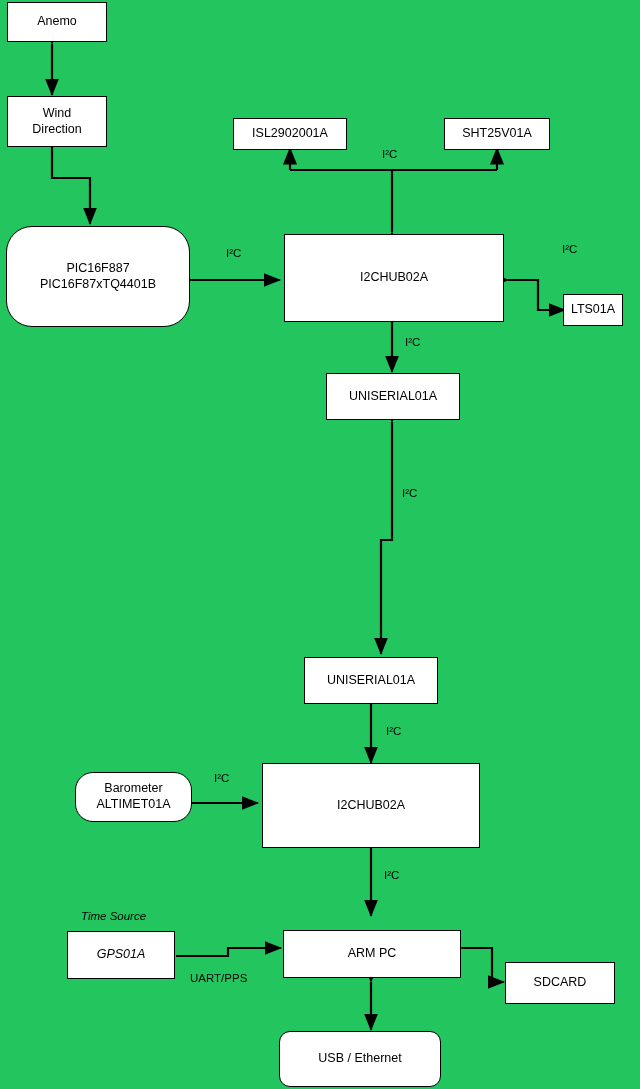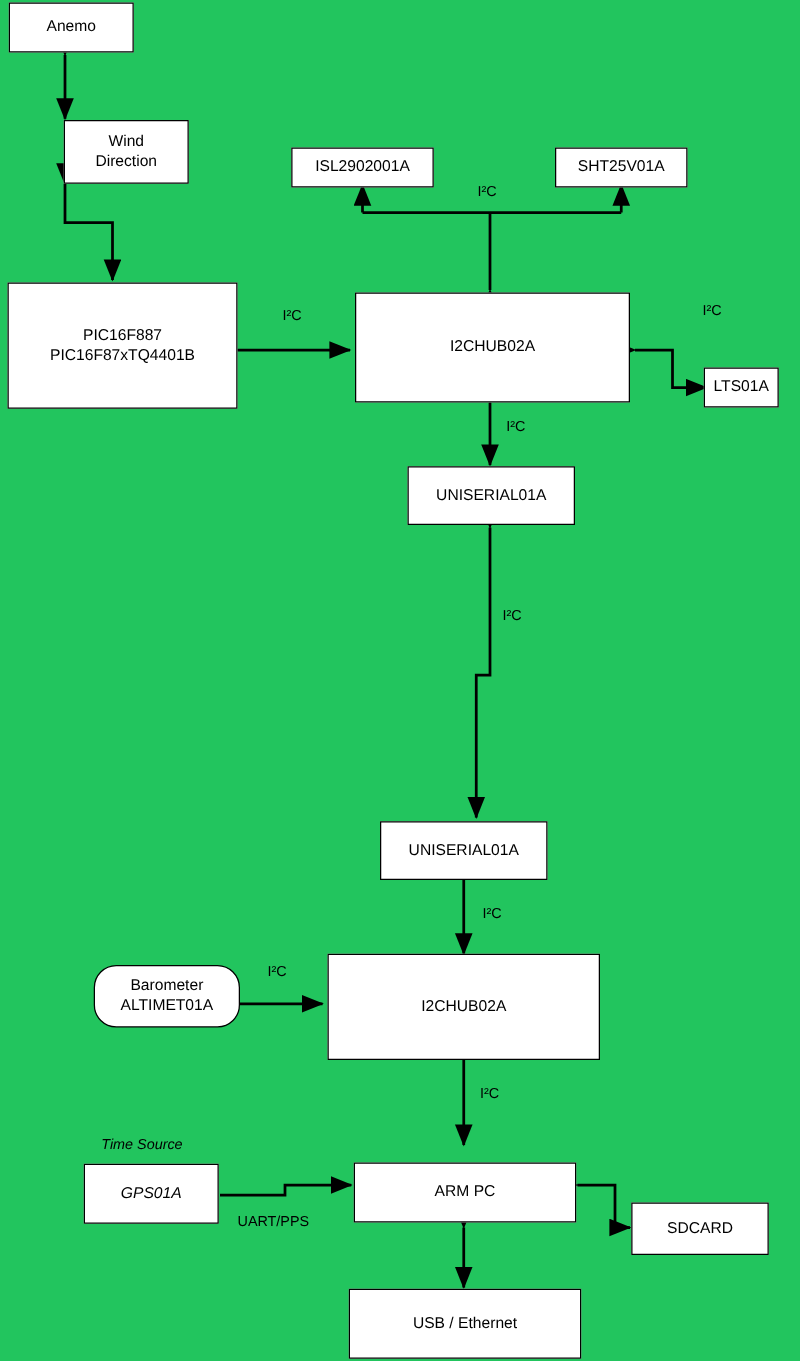--- a/index.html
+++ b/index.html
@@ -96,24 +96,24 @@
       <path d="M176,956 L228,956 L228,948 L281,948" marker-end="url(#ah)"></path>
 
       <path d="M462,948 L492,948 L492,982 L504,982" marker-start="url(#ah)" marker-end="url(#ah)"></path>
 
       <line x1="371" y1="982" x2="371" y2="1030" marker-start="url(#ah)" marker-end="url(#ah)"></line>
     </g>
   </svg>
 
   <div class="node" style="left:7px; top:2px; width:100px; height:40px;">Anemo</div>
 
-  <div class="node" style="left:7px; top:96px; width:100px; height:51px;margin-left:44px;">Wind
+  <div class="node" style="left:7px; top:96px; width:100px; height:51px;">Wind
 Direction</div>
 
-  <div class="node" style="left:6px; top:226px; width:184px; height:101px;">PIC16F887
+  <div class="node" style="left:6px; top:226px; width:184px; height:101px;border-radius:26px;">PIC16F887
 PIC16F87xTQ4401B</div>
 
   <div class="node" style="left:233px; top:118px; width:114px; height:32px;">ISL2902001A</div>
 
   <div class="node" style="left:444px; top:118px; width:106px; height:32px;">SHT25V01A</div>
 
   <div class="node" style="left:284px; top:234px; width:220px; height:88px;">I2CHUB02A</div>
 
   <div class="node" style="left:563px; top:294px; width:60px; height:32px;">LTS01A</div>
 
@@ -125,21 +125,21 @@
 
   <div class="node" style="left:75px; top:772px; width:117px; height:50px;border-radius:18px;">Barometer
 ALTIMET01A</div>
 
   <div class="node" style="left:67px; top:931px; width:108px; height:48px;font-style:italic;">GPS01A</div>
 
   <div class="node" style="left:283px; top:918px; width:178px; height:48px;margin-top:12px;">ARM PC</div>
 
   <div class="node" style="left:505px; top:962px; width:110px; height:42px;">SDCARD</div>
 
-  <div class="node" style="left:279px; top:1031px; width:186px; height:56px;">USB / Ethernet</div>
+  <div class="node" style="left:279px; top:1031px; width:162px; height:56px;border-radius:11px;">USB / Ethernet</div>
 
   <div class="edge-label" style="left:382px; top:148px;">I²C</div>
 
   <div class="edge-label" style="left:226px; top:247px;">I²C</div>
 
   <div class="edge-label" style="left:562px; top:243px;">I²C</div>
 
   <div class="edge-label" style="left:405px; top:336px;">I²C</div>
 
   <div class="edge-label" style="left:402px; top:487px;">I²C</div>

